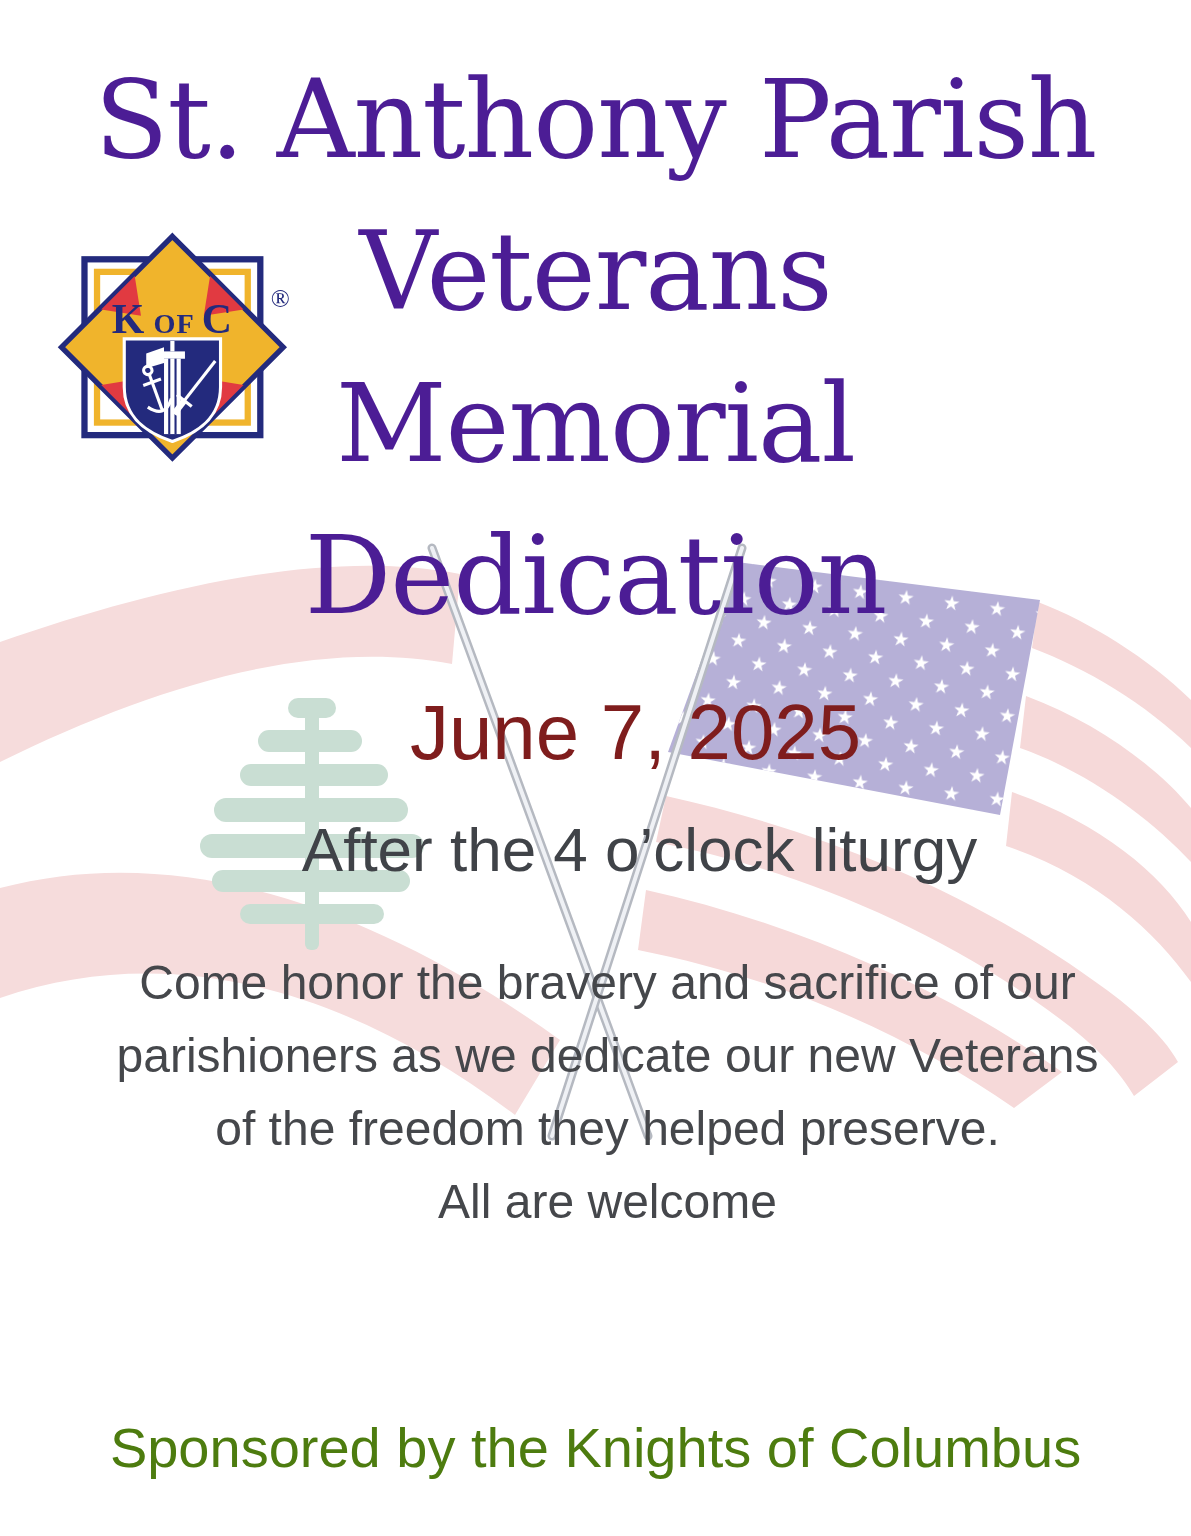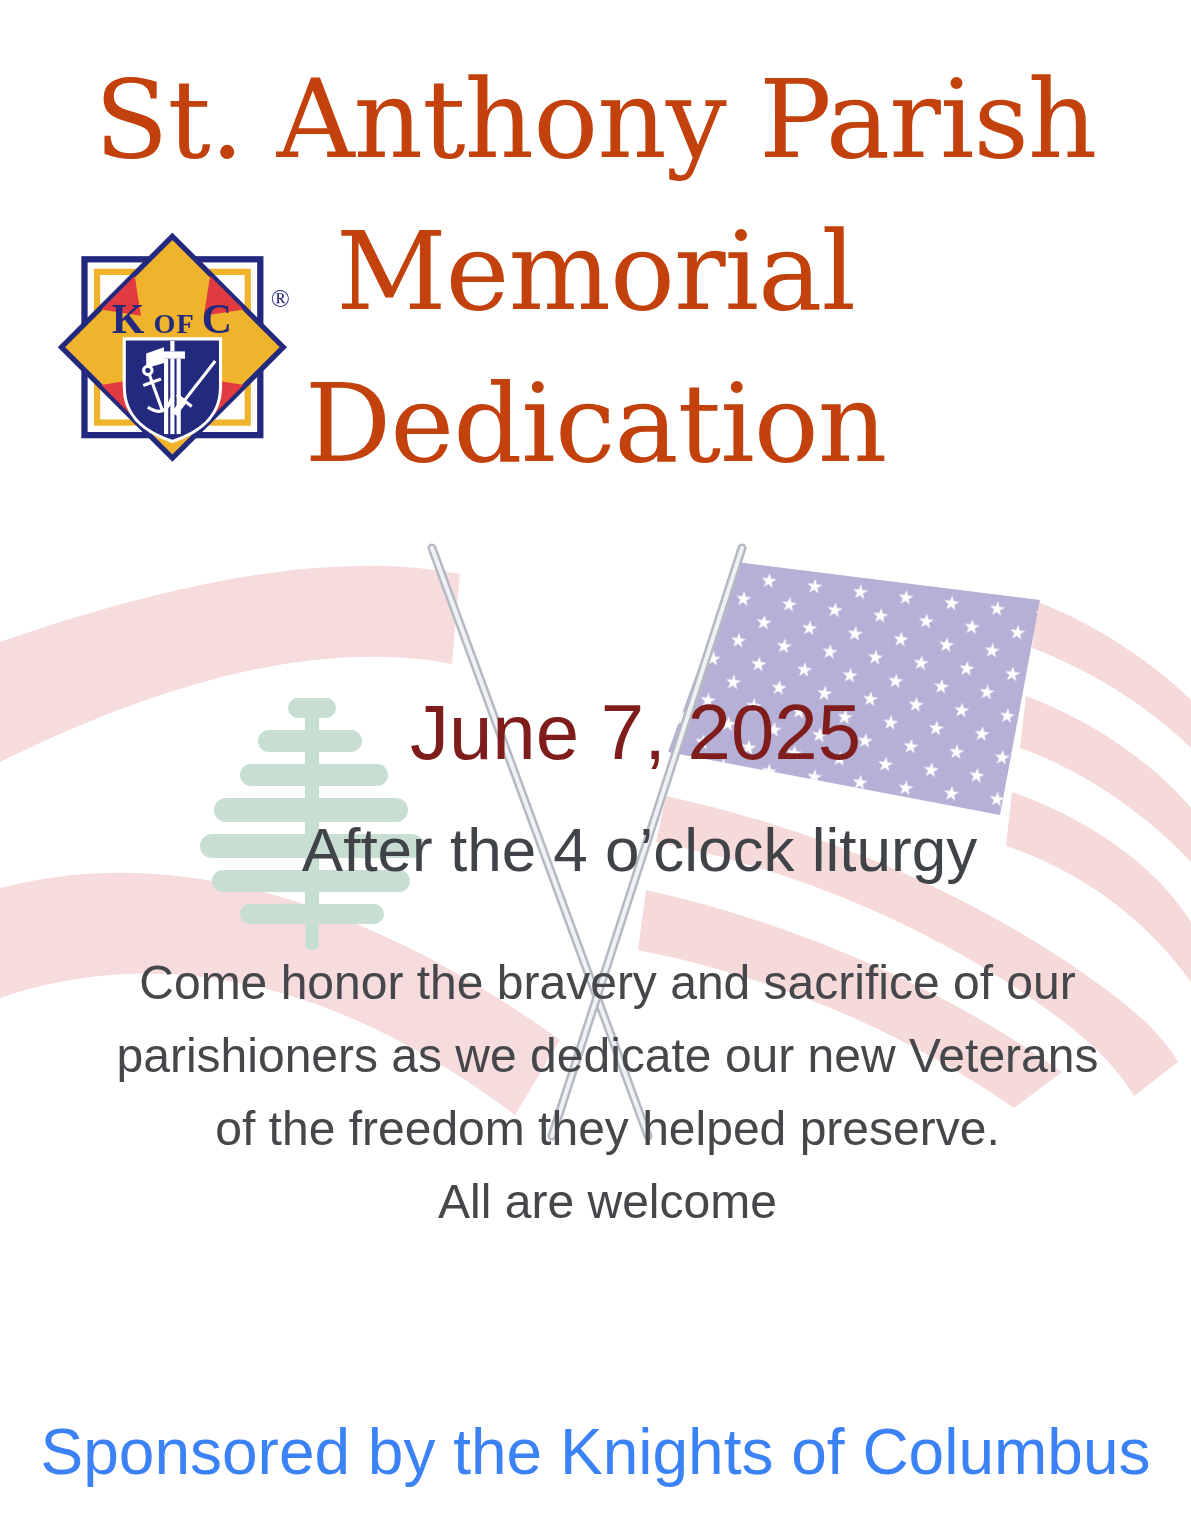--- a/index.html
+++ b/index.html
@@ -14,21 +14,21 @@
   .bg-art{
     position:absolute;left:0;top:0;width:1191px;height:1536px;
     z-index:0;pointer-events:none;
   }
   .content{position:absolute;left:0;top:0;width:100%;z-index:2;}
   .title-block{
     position:absolute;top:44px;left:0;width:100%;
     text-align:center;
     font-family:"DejaVu Serif","Liberation Serif",serif;
     font-size:108px;line-height:152px;
-    color:#c2410c;
+    color:#4c1d95;
     letter-spacing:-1px;
   }
   .emblem{
     position:absolute;left:55px;top:230px;z-index:3;
   }
   .date-line{
     position:absolute;top:690px;left:0;width:100%;
     text-align:center;font-size:78px;line-height:1.1;
     color:#7f1d1d;letter-spacing:0px;padding-left:40px;
   }
@@ -38,22 +38,22 @@
     color:#404348;
     padding-left:44px;
   }
   .body-block{
     position:absolute;top:946px;left:12px;width:100%;
     text-align:center;font-size:48px;line-height:73px;
     color:#45474b;
   }
   .sponsor-line{
     position:absolute;top:1414px;left:0;width:100%;
-    text-align:center;font-size:64px;line-height:1.2;
-    color:#3b82f6;
+    text-align:center;font-size:56px;line-height:1.2;
+    color:#4d7c0f;
   }
   .kofc-text{
     font-family:"Liberation Serif",serif;
     font-weight:bold;
   }
 </style>
 </head>
 <body>
 
 <div class="page">
@@ -146,20 +146,21 @@
         <line x1="132" y1="118" x2="132" y2="176" stroke-width="3"></line>
         <line x1="123" y1="166" x2="141" y2="166" stroke-width="3"></line>
         <line x1="132" y1="166" x2="132" y2="182" stroke-width="6"></line>
       </g>
     </g>
   </svg>
 
   <div class="content">
     <div class="title-block">
       <div>St. Anthony Parish</div>
+      <div>Veterans</div>
       <div>Memorial</div>
       <div>Dedication</div>
     </div>
 
     <div class="date-line">June 7, 2025</div>
 
     <div class="liturgy-line">After the 4 o’clock liturgy</div>
 
     <div class="body-block">
       <div>Come honor the bravery and sacrifice of our</div>

